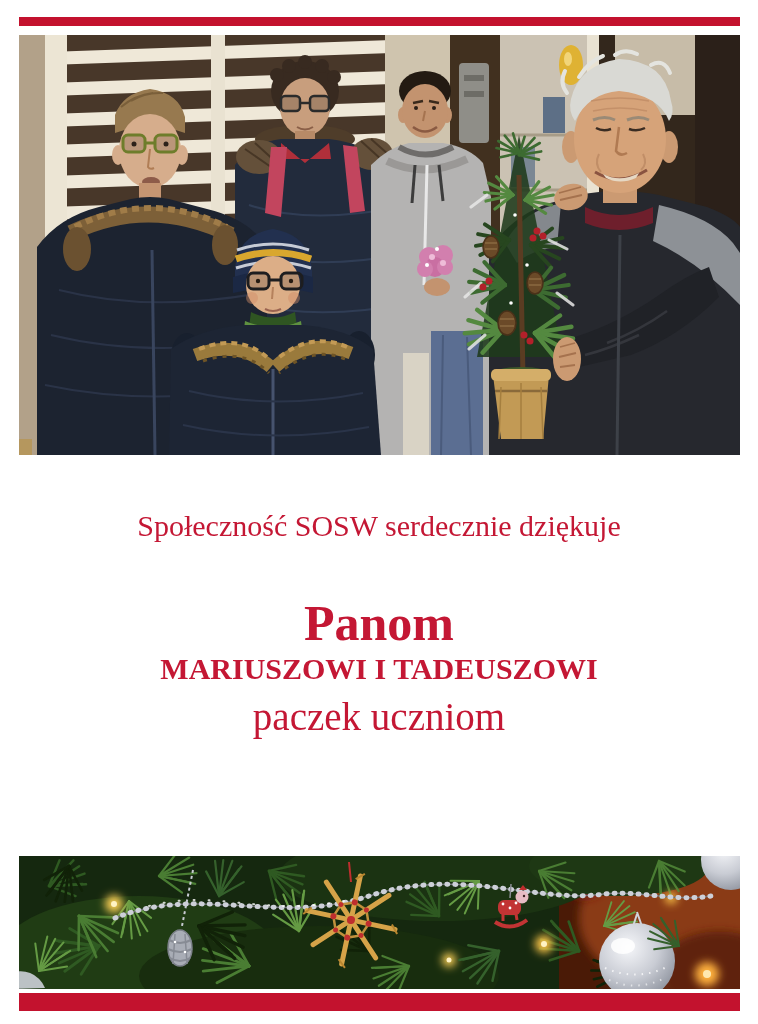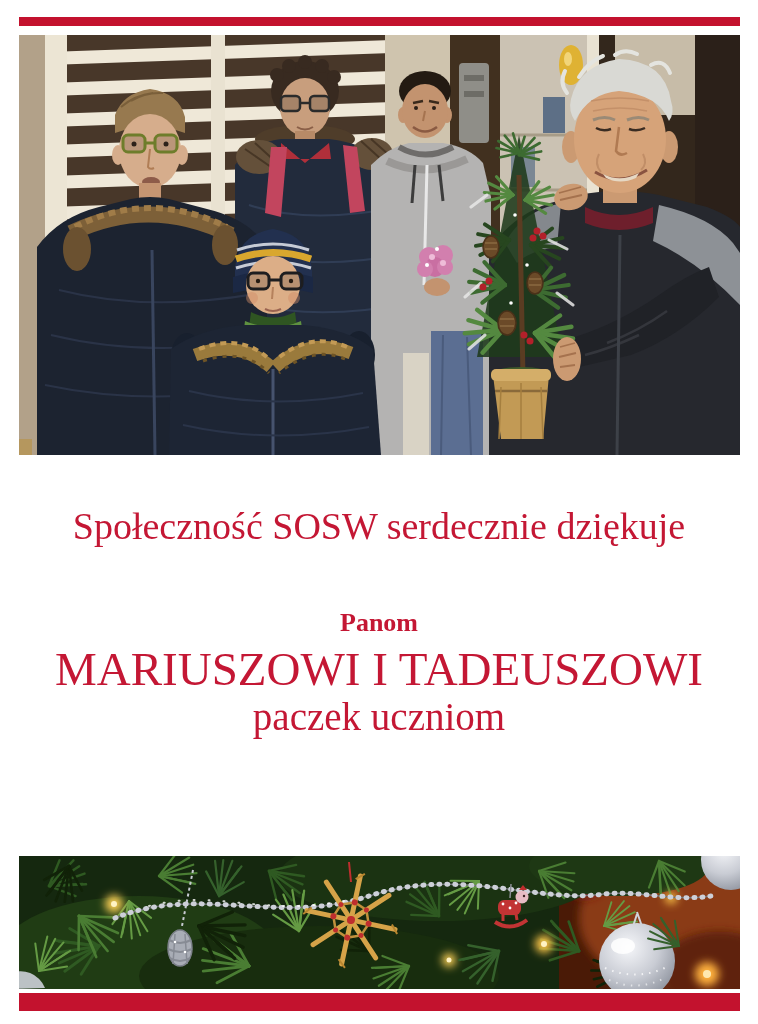--- a/index.html
+++ b/index.html
@@ -13,23 +13,23 @@
   .bar-bottom { top:993px; height:18px; }
   figure { margin:0; padding:0; }
   .photo-top { position:absolute; left:19px; top:35px; width:721px; height:420px; }
   .photo-bottom { position:absolute; left:19px; top:856px; width:721px; height:133px; }
   .photo-top svg, .photo-bottom svg { display:block; width:100%; height:100%; }
   .message {
     position:absolute; left:0; top:455px; width:758px;
     text-align:center; color:#c41734;
   }
   .message p { margin:0; }
-  .m-heading   { font-size:38px; line-height:46px; margin-top:48px !important; }
-  .m-salut    { font-size:26px; font-weight:700; line-height:46px; margin-top:51px !important; }
-  .m-names    { font-size:47px; font-weight:400; line-height:46px; }
+  .m-heading   { font-size:30px; line-height:46px; margin-top:48px !important; }
+  .m-salut    { font-size:50px; font-weight:700; line-height:46px; margin-top:51px !important; }
+  .m-names    { font-size:30px; font-weight:700; line-height:46px; }
   .m-reason   { font-size:39px; line-height:50px; }
   .m-reason1  { margin-top:4px !important; }
 </style>
 </head>
 <body>
 
 <div class="page">
 
   <div class="bar bar-top"></div>
 

